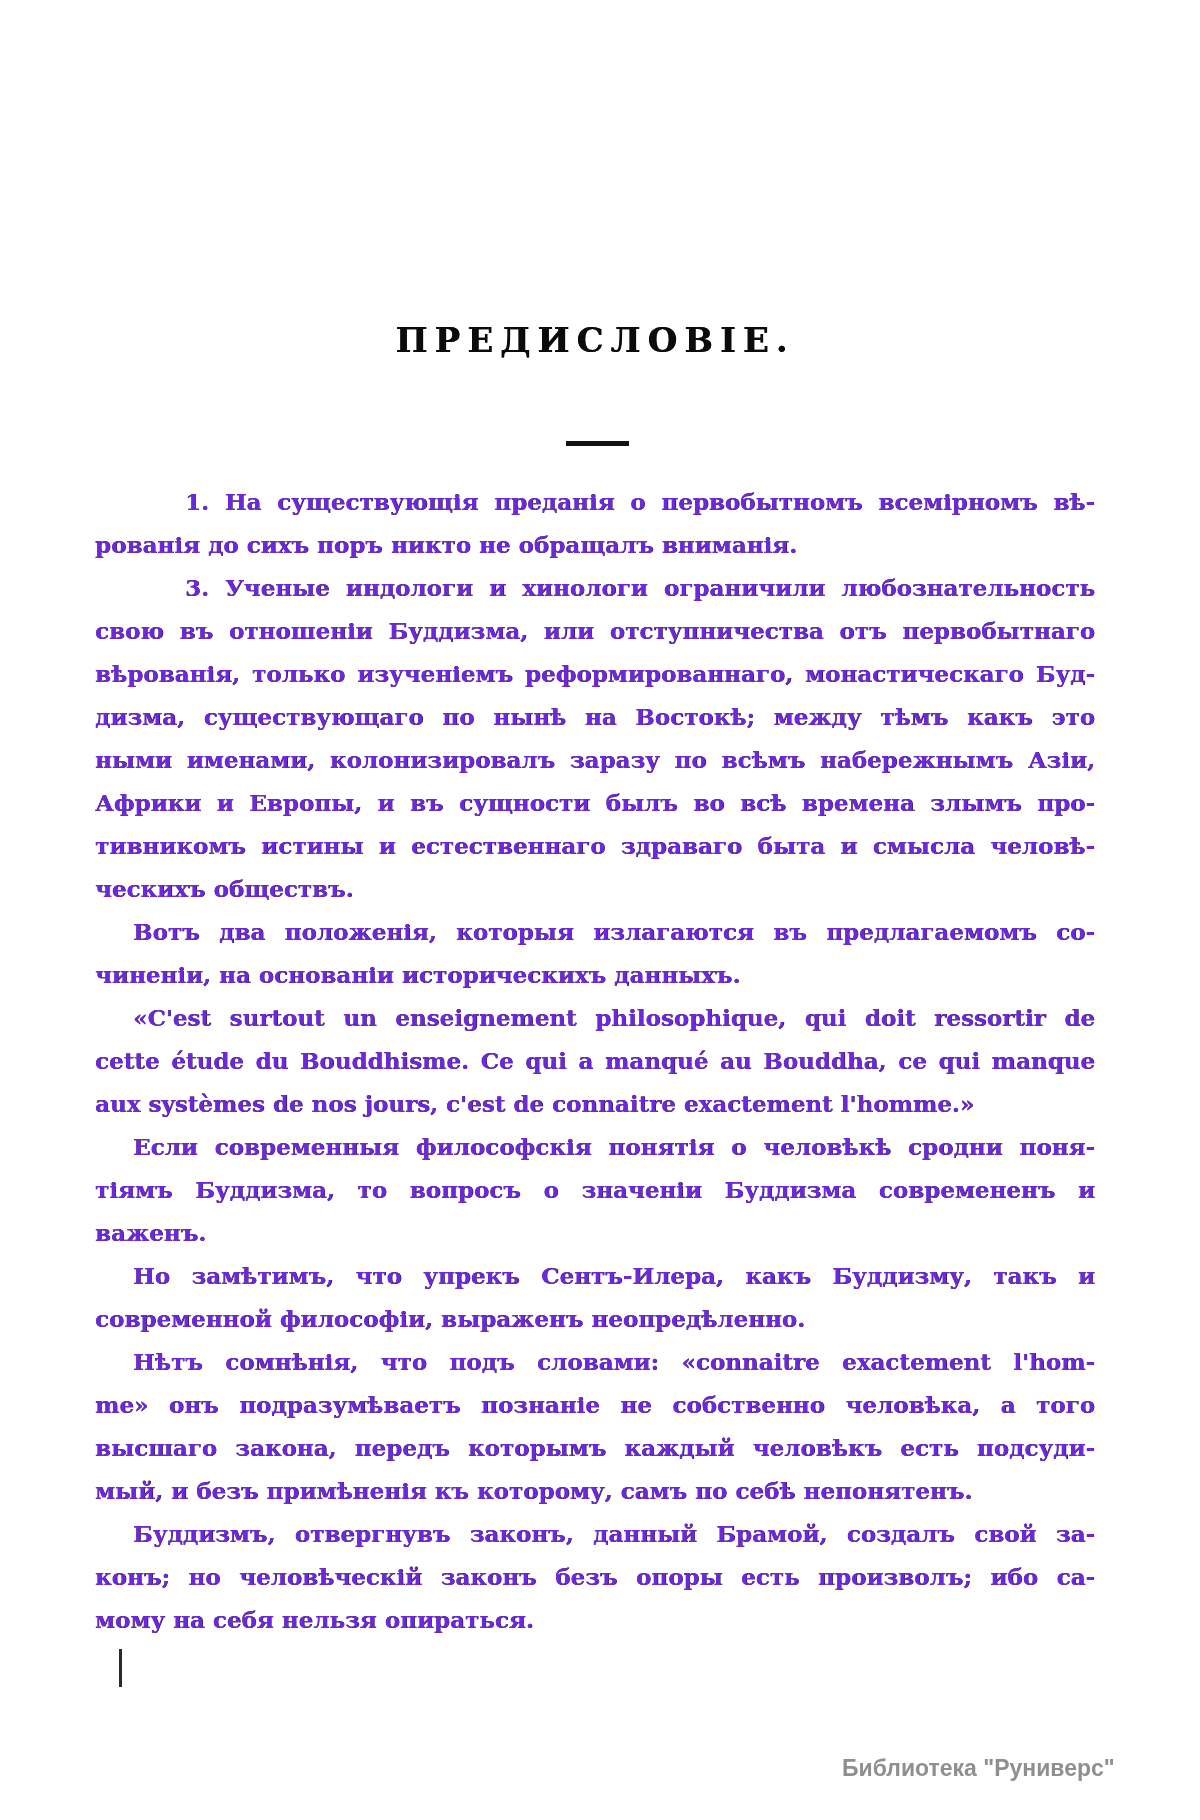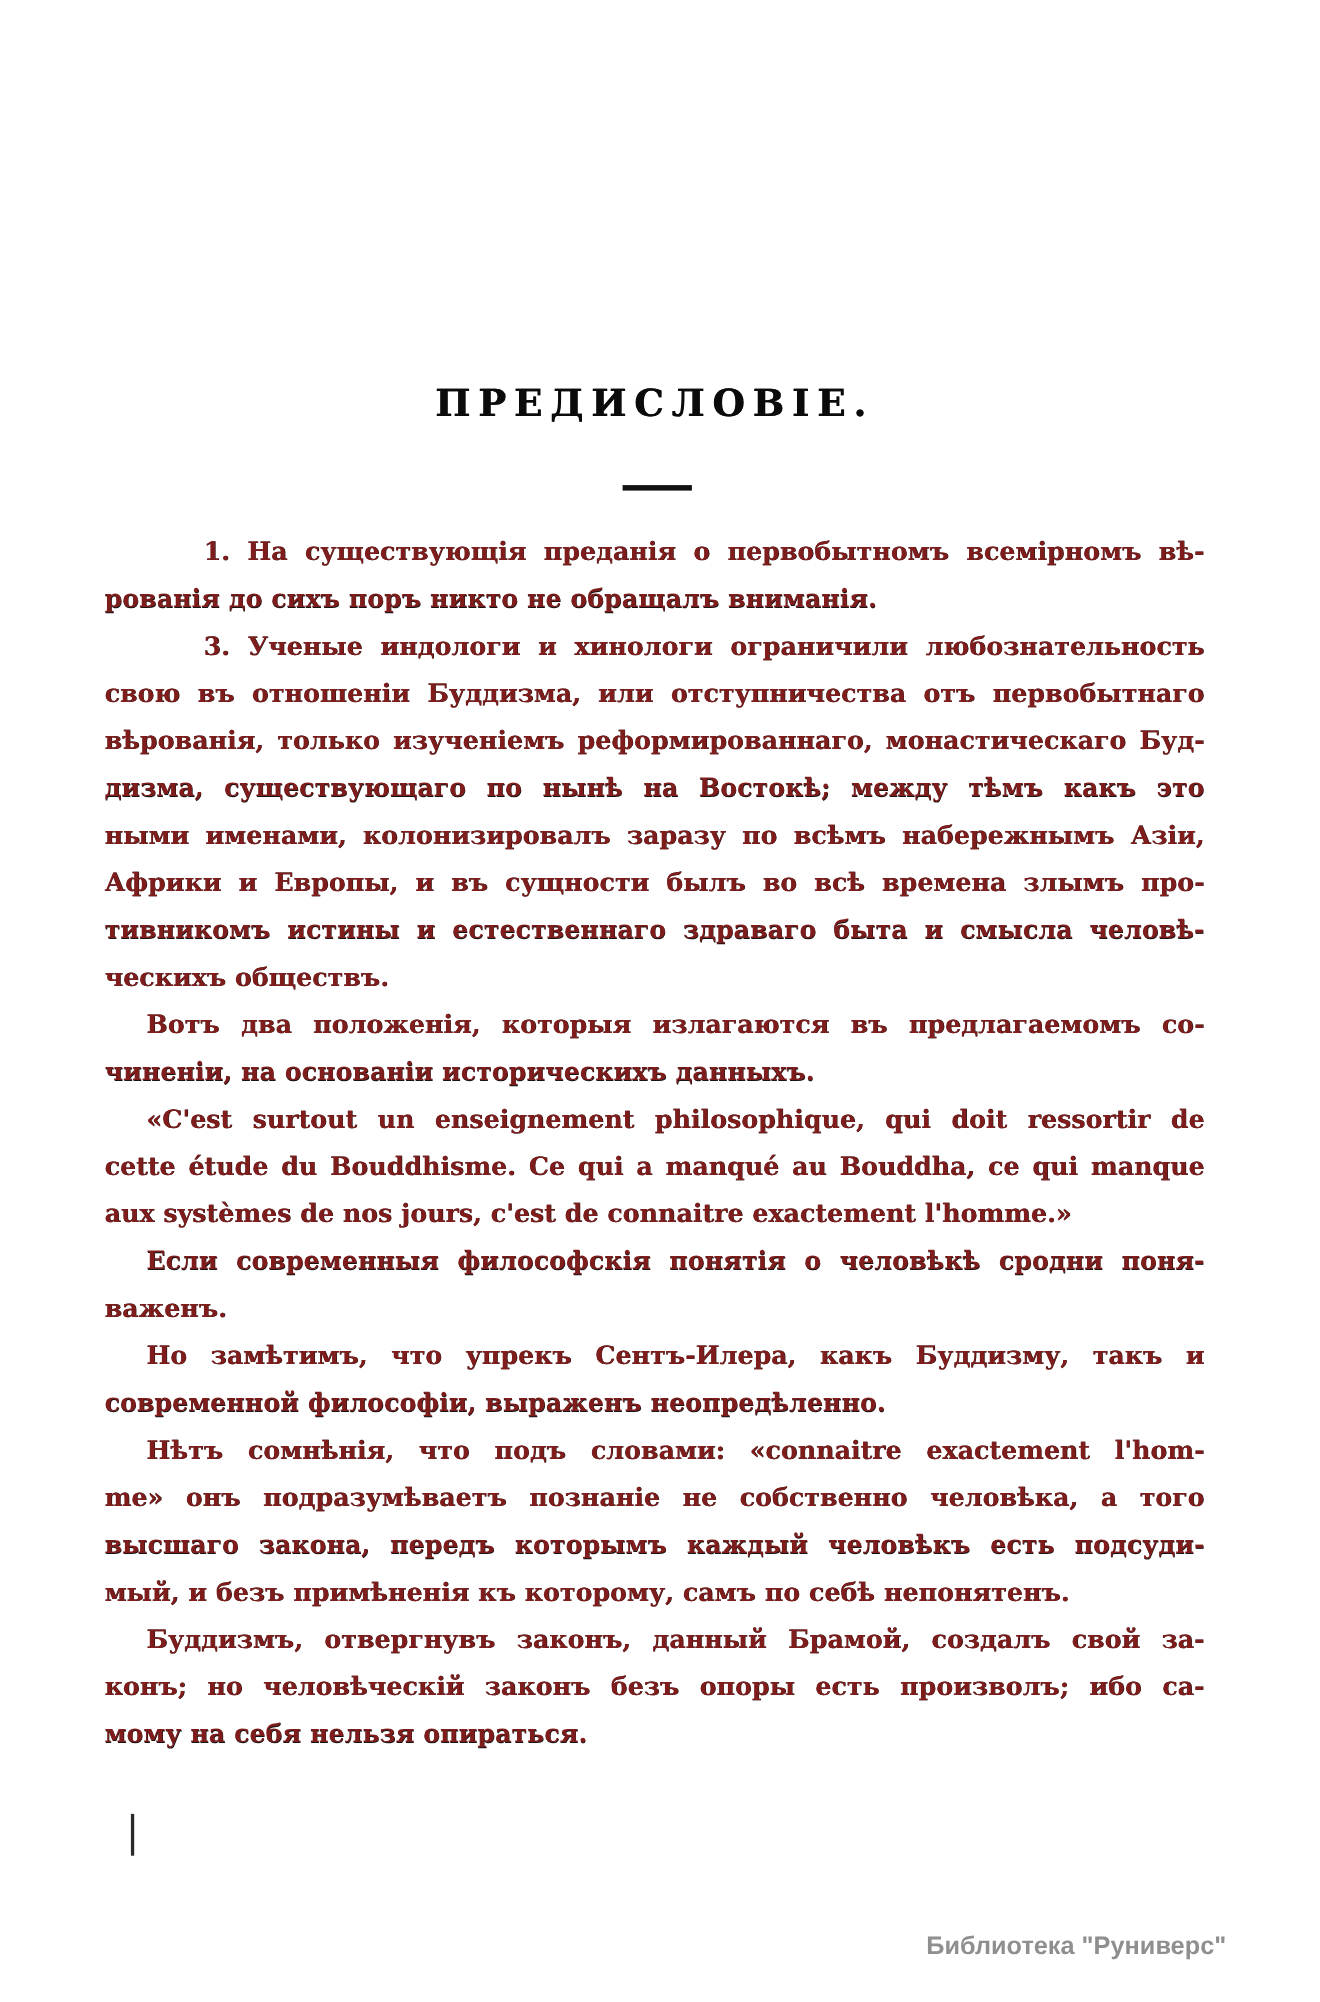--- a/index.html
+++ b/index.html
@@ -8,21 +8,21 @@
     width: 1200px;
     height: 1820px;
     background: #ffffff;
     overflow: hidden;
     font-family: "DejaVu Serif", serif;
     color: #0d0d0d;
   }
   .title {
     position: absolute;
     left: 95px;
-    top: 347px;
+    top: 320px;
     width: 1000px;
     margin: 0;
     text-align: center;
     font-size: 34px;
     font-weight: bold;
     letter-spacing: 7px;
     color: #0b0b0b;
     text-shadow: 0.4px 0.4px 0 #0b0b0b;
     white-space: nowrap;
   }
@@ -44,21 +44,21 @@
     margin: 0;
     padding: 0;
     font-size: 23px;
     font-weight: bold;
     line-height: 43px;
     height: 43px;
     text-align: justify;
     text-align-last: justify;
     white-space: normal;
     text-shadow: 0.35px 0.35px 0 #141414;
-    color: #7f1d1d;
+    color: #6d28d9;
   }
   .ln.end { text-align: right; text-align-last: left; }
   .ln.ind { text-indent: 38px; }
   .ln.num { text-indent: 90px; }
   .artifact {
     position: absolute;
     left: 119px;
     top: 1649px;
     width: 3px;
     height: 38px;
@@ -96,20 +96,21 @@
     <p class="ln">ными именами, колонизировалъ заразу по всѣмъ набережнымъ Азіи,</p>
     <p class="ln">Африки и Европы, и въ сущности былъ во всѣ времена злымъ про-</p>
     <p class="ln">тивникомъ истины и естественнаго здраваго быта и смысла человѣ-</p>
     <p class="ln end">ческихъ обществъ.</p>
     <p class="ln ind">Вотъ два положенія, которыя излагаются въ предлагаемомъ со-</p>
     <p class="ln end">чиненіи, на основаніи историческихъ данныхъ.</p>
     <p class="ln ind">«C'est surtout un enseignement philosophique, qui doit ressortir de</p>
     <p class="ln">cette étude du Bouddhisme. Ce qui a manqué au Bouddha, ce qui manque</p>
     <p class="ln end">aux systèmes de nos jours, c'est de connaitre exactement l'homme.»</p>
     <p class="ln ind">Если современныя философскія понятія о человѣкѣ сродни поня-</p>
+    <p class="ln">тіямъ Буддизма, то вопросъ о значеніи Буддизма современенъ и</p>
     <p class="ln end">важенъ.</p>
     <p class="ln ind">Но замѣтимъ, что упрекъ Сентъ-Илера, какъ Буддизму, такъ и</p>
     <p class="ln end">современной философіи, выраженъ неопредѣленно.</p>
     <p class="ln ind">Нѣтъ сомнѣнія, что подъ словами: «connaitre exactement l'hom-</p>
     <p class="ln">me» онъ подразумѣваетъ познаніе не собственно человѣка, а того</p>
     <p class="ln">высшаго закона, передъ которымъ каждый человѣкъ есть подсуди-</p>
     <p class="ln end">мый, и безъ примѣненія къ которому, самъ по себѣ непонятенъ.</p>
     <p class="ln ind">Буддизмъ, отвергнувъ законъ, данный Брамой, создалъ свой за-</p>
     <p class="ln">конъ; но человѣческій законъ безъ опоры есть произволъ; ибо са-</p>
     <p class="ln end">мому на себя нельзя опираться.</p>

